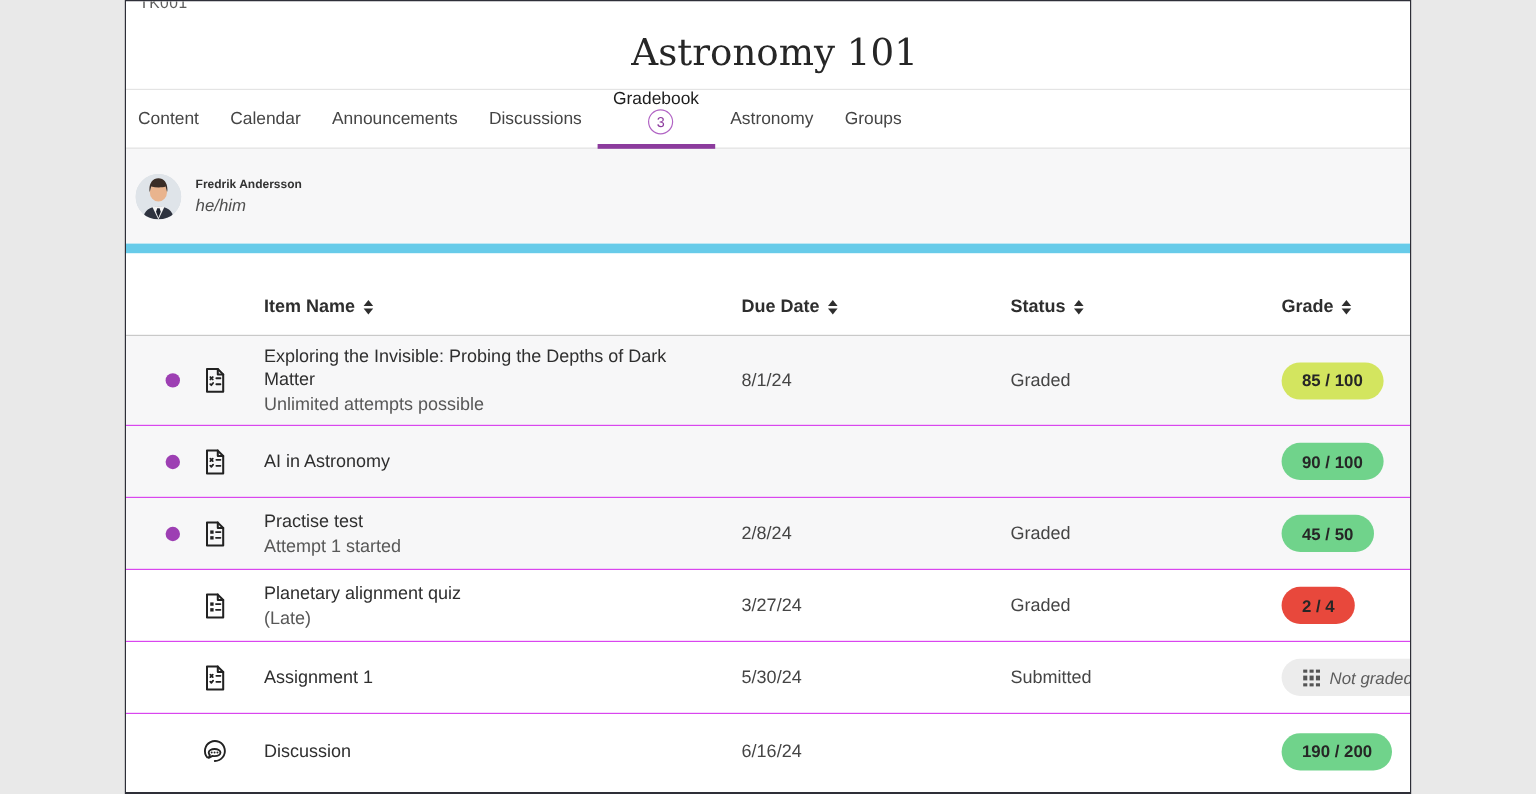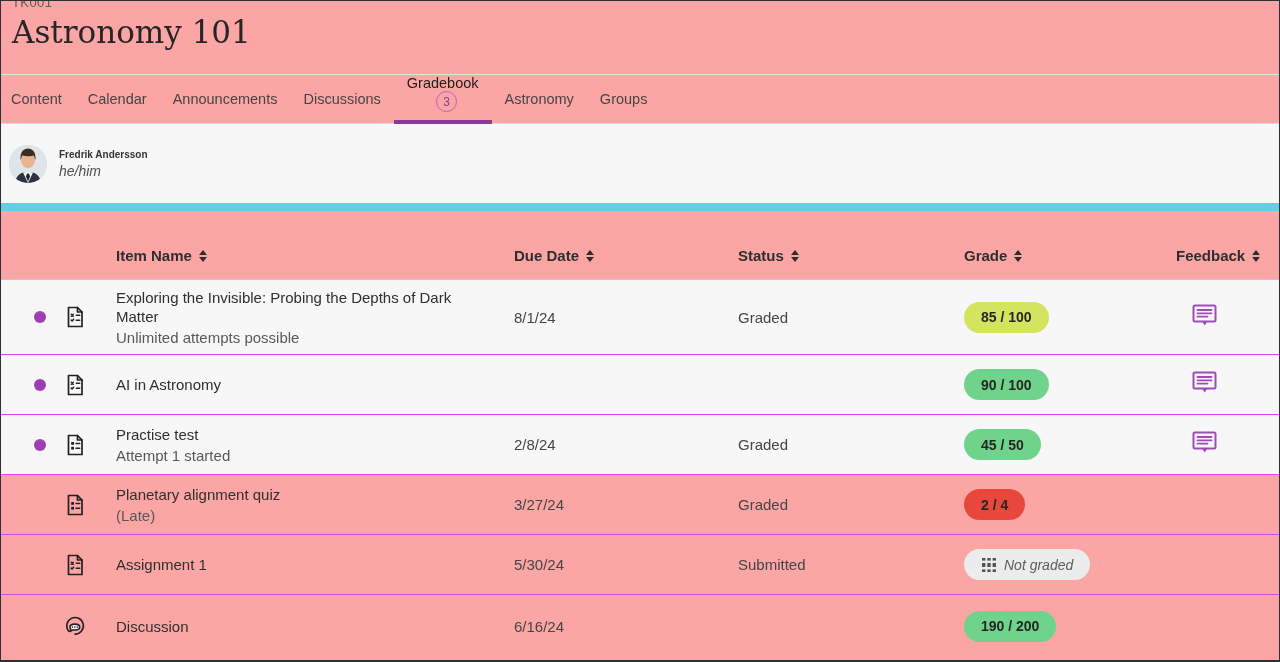--- a/index.html
+++ b/index.html
@@ -1,28 +1,28 @@
 <!DOCTYPE html>
 <html><head>
 <meta charset="utf-8">
 <style>
   * { margin:0; padding:0; box-sizing:border-box; }
   html,body { background:#e9e9e9; }
   body { font-family:"Liberation Sans","DejaVu Sans",sans-serif; }
 
   .window {
-    width:1280px; height:662px; margin:0 auto; background:#fca5a5;
+    width:1072px; height:662px; margin:0 auto; background:#ffffff;
     border:1px solid #2e2f38; border-bottom-width:2px;
     overflow:hidden; position:relative;
   }
 
   
   .course-header { padding:0 0 0 11px; border-bottom:1px solid #e4e4e4; height:74px; overflow:hidden; }
   .course-code { font-size:13px; color:#5d5d5d; margin-top:-6px; letter-spacing:.4px; }
-  .course-title { font-family:"DejaVu Serif","Liberation Serif",serif; font-size:31px; color:#262626; font-weight:500; margin-top:5px; line-height:1.15; }
+  .course-title { font-family:"DejaVu Serif","Liberation Serif",serif; font-size:31px; color:#262626; font-weight:500; margin-top:17px; line-height:1.15;text-align:center; }
 
   
   .tabbar { display:flex; align-items:stretch; height:49px; border-bottom:1px solid #dcdcdc; padding-left:0; }
   .tab { display:flex; align-items:center; padding:0 13px; font-size:14.5px; color:#454545; cursor:pointer; position:relative; white-space:nowrap; }
   .tab:first-child { padding-left:10px; }
   .tab.active { color:#1d1d1d;flex-direction:column; }
   .tab.active::after { content:""; position:absolute; left:0; right:0; bottom:-1px; height:4px; background:#8c3b9d; }
   .tab-badge { width:21px; height:21px; border:1.5px solid #b164c4; border-radius:50%; color:#8c3b9d; font-size:12px; display:grid; place-items:center; margin-left:8px; }
 
   

